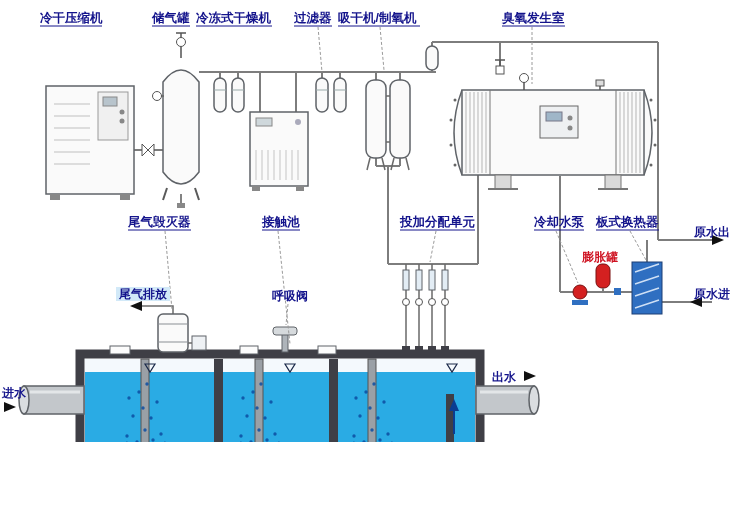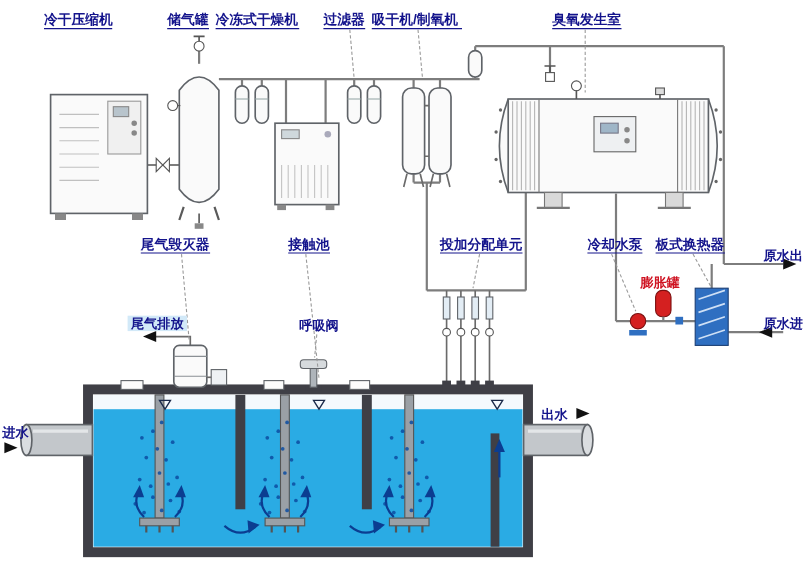--- a/index.html
+++ b/index.html
@@ -1,16 +1,16 @@
 <!DOCTYPE html>
 <html><head>
 <meta charset="utf-8">
 <style>
   html,body{margin:0;padding:0;background:#ffffff;}
-  .stage{position:relative;width:732px;height:510px;background:#ffffff;overflow:hidden;
+  .stage{position:relative;width:732px;height:442px;background:#ffffff;overflow:hidden;
          font-family:"Liberation Sans",sans-serif;}
   svg text{font-family:"Liberation Sans",sans-serif;font-weight:bold;font-size:12.5px;}
   svg text.sm{font-size:12px;}
   .pipe{stroke:#7d7d7d;stroke-width:2;fill:none;}
   .pipe-thin{stroke:#6a6a6a;stroke-width:1.5;fill:none;}
   .outline{stroke:#5f6368;stroke-width:1.5;fill:#fafafa;}
   .leader{stroke:#9a9a9a;stroke-width:1;stroke-dasharray:3 2;fill:none;}
   .ul{stroke:#14148c;stroke-width:1;}
   .flow{stroke:#0b3d91;stroke-width:2;fill:none;}
   .flowhead{fill:#0b3d91;stroke:none;}

